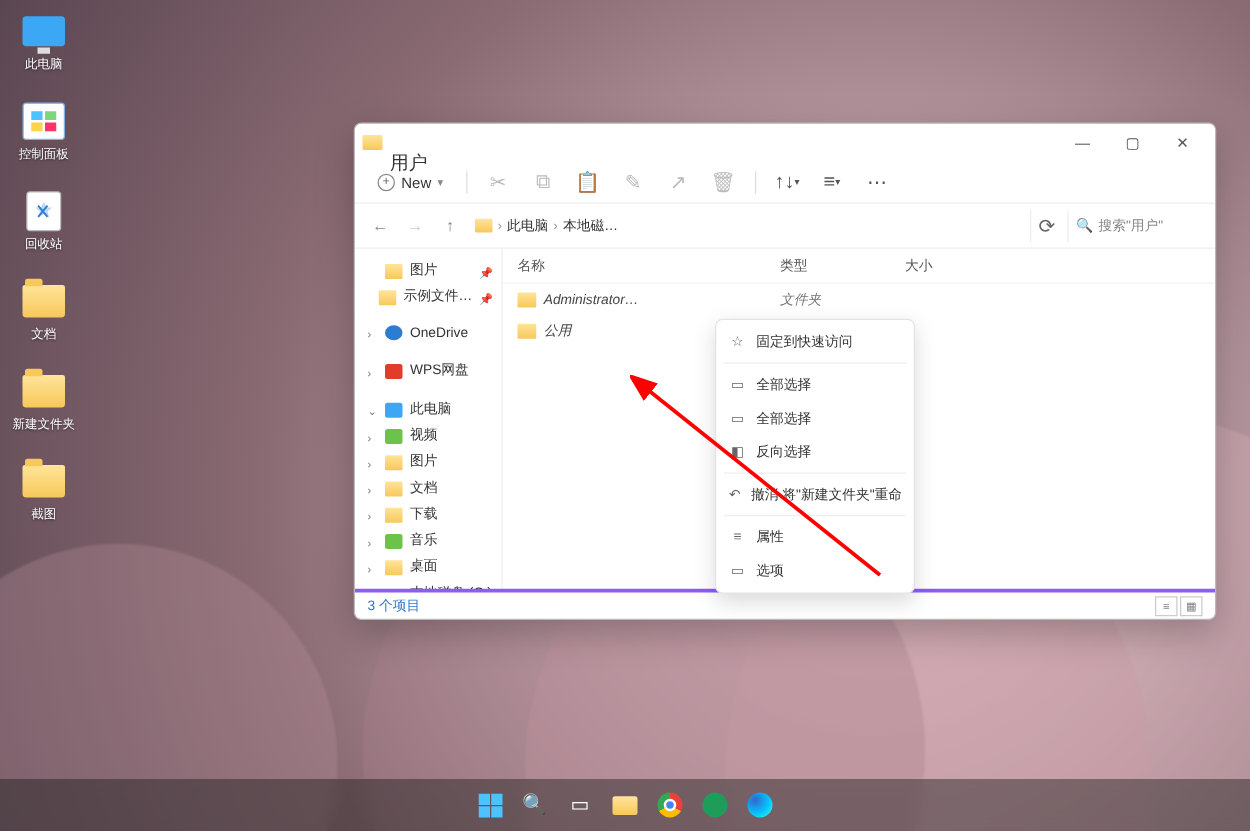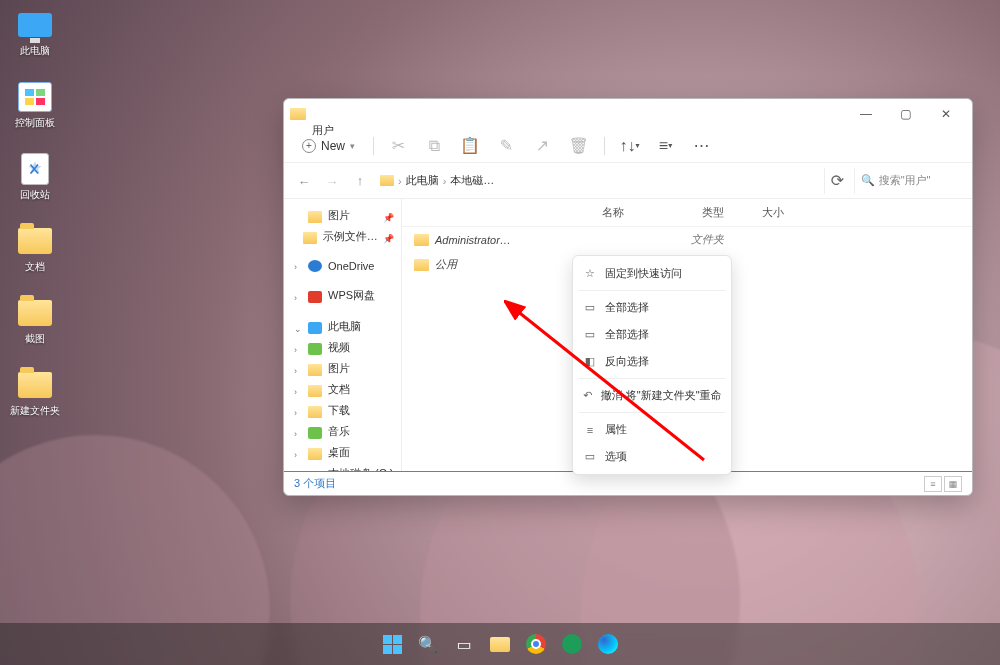--- a/index.html
+++ b/index.html
@@ -24,21 +24,21 @@
   .bin{width:28px;height:32px;background:#fff;border-radius:3px;position:relative;border:1px solid #bbb;display:flex;align-items:center;justify-content:center;}
   .bin svg{width:18px;height:18px;}
   .ctrl{width:34px;height:30px;background:#fff;border:1px solid #7fb3e6;border-radius:3px;display:flex;align-items:center;justify-content:center;}
 
   
   .window { position:absolute; left:283px; top:98px; width:690px; height:398px;
             background:#fff; border:1px solid #b9b9b9; border-radius:6px; box-shadow:0 10px 30px rgba(0,0,0,.25);
             display:flex; flex-direction:column; overflow:hidden; }
   .titlebar { height:30px; display:flex; align-items:center; padding:0 6px; }
   .titlebar .ticon{width:16px;height:12px;background:linear-gradient(#ffe49a,#f7c85a);border-radius:1px;margin-right:6px;}
-  .titlebar .ttxt{font-size:11px;color:#333;margin-top:32px;}
+  .titlebar .ttxt{font-size:15px;color:#333;margin-top:32px;}
   .winbtns{margin-left:auto;display:flex;}
   .winbtn{width:40px;height:28px;display:flex;align-items:center;justify-content:center;color:#555;font-size:12px;}
 
   .toolbar { height:34px; border-bottom:1px solid #eee; display:flex; align-items:center; padding:0 10px; gap:6px; }
   .newbtn{display:flex;align-items:center;gap:5px;font-size:12px;color:#333;padding:4px 8px;border-radius:4px;}
   .newbtn .plus{width:14px;height:14px;border:1px solid #888;border-radius:50%;display:flex;align-items:center;justify-content:center;font-size:10px;color:#666;}
   .tsep{width:1px;height:18px;background:#ddd;margin:0 4px;}
   .tbtn{width:30px;height:26px;display:flex;align-items:center;justify-content:center;color:#bbb;}
   .tbtn.dark{color:#555;}
 
@@ -59,29 +59,29 @@
   .srow .sic{width:14px;height:12px;flex:none;}
   .sic.fold{background:linear-gradient(#ffe49a,#f7c85a);border-radius:1px;}
   .sic.cloud{background:#2b7cd3;border-radius:50%;}
   .sic.wps{background:#e23c2c;border-radius:2px;}
   .sic.pc{background:#3ba7f5;border-radius:2px;}
   .sic.disk{background:#888;border-radius:1px;height:8px;margin-top:2px;}
   .sic.media{background:#6cc24a;border-radius:2px;}
   .sblank{height:10px;}
   .srow .pin{margin-left:auto;color:#999;font-size:9px;}
 
-  .content{flex:1;position:relative;font-size:11px;color:#444;text-align:right;}
+  .content{flex:1;position:relative;font-size:11px;color:#444;}
   .chead{display:flex;padding:6px 12px;border-bottom:1px solid #f2f2f2;color:#555;}
   .chead .c1{width:210px;} .chead .c2{width:100px;} .chead .c3{width:60px;}
   .crow{display:flex;padding:5px 12px;align-items:center;font-style:italic;}
   .crow .c1{width:210px;display:flex;align-items:center;gap:6px;}
   .crow .cf{width:15px;height:12px;background:linear-gradient(#ffe49a,#f7c85a);border-radius:1px;}
   .crow .c2{width:100px;color:#777;} .crow .c3{width:60px;color:#777;}
 
-  .status{height:24px;border-top:1px solid #8b5cf6;display:flex;align-items:center;padding:0 10px;font-size:11px;color:#3178c6;}
+  .status{height:24px;border-top:3px solid #8b5cf6;display:flex;align-items:center;padding:0 10px;font-size:11px;color:#3178c6;}
   .status .vicons{margin-left:auto;display:flex;gap:2px;}
   .status .vicons span{width:18px;height:16px;border:1px solid #ccc;display:flex;align-items:center;justify-content:center;font-size:9px;color:#888;}
 
   
   .ctxmenu{position:absolute;left:170px;top:56px;width:160px;background:#fff;border:1px solid #e3e3e3;
            border-radius:6px;box-shadow:0 6px 18px rgba(0,0,0,.15);padding:4px 0;font-size:11px;z-index:10;}
   .citm{display:flex;align-items:center;gap:8px;padding:6px 10px;color:#333;}
   .citm .cic{width:14px;height:14px;display:flex;align-items:center;justify-content:center;color:#666;font-size:11px;}
   .cdiv{height:1px;background:#eee;margin:3px 6px;}
 
@@ -139,27 +139,27 @@
   <div class="dicon">
       <div class="ibox">
         <div class="folder"></div>
       </div>
       <div class="lbl">文档</div>
     </div>
   <div class="dicon">
       <div class="ibox">
         <div class="folder"></div>
       </div>
+      <div class="lbl">新建文件夹</div>
+    </div>
+  <div class="dicon">
+      <div class="ibox">
+        <div class="folder"></div>
+      </div>
       <div class="lbl">截图</div>
-    </div>
-  <div class="dicon">
-      <div class="ibox">
-        <div class="folder"></div>
-      </div>
-      <div class="lbl">新建文件夹</div>
     </div>
 </div>
 
 <div class="window">
   <div class="titlebar">
     <span class="ticon"></span>
     <span class="ttxt">用户</span>
     <div class="winbtns">
       <div class="winbtn">―</div>
       <div class="winbtn">▢</div>

